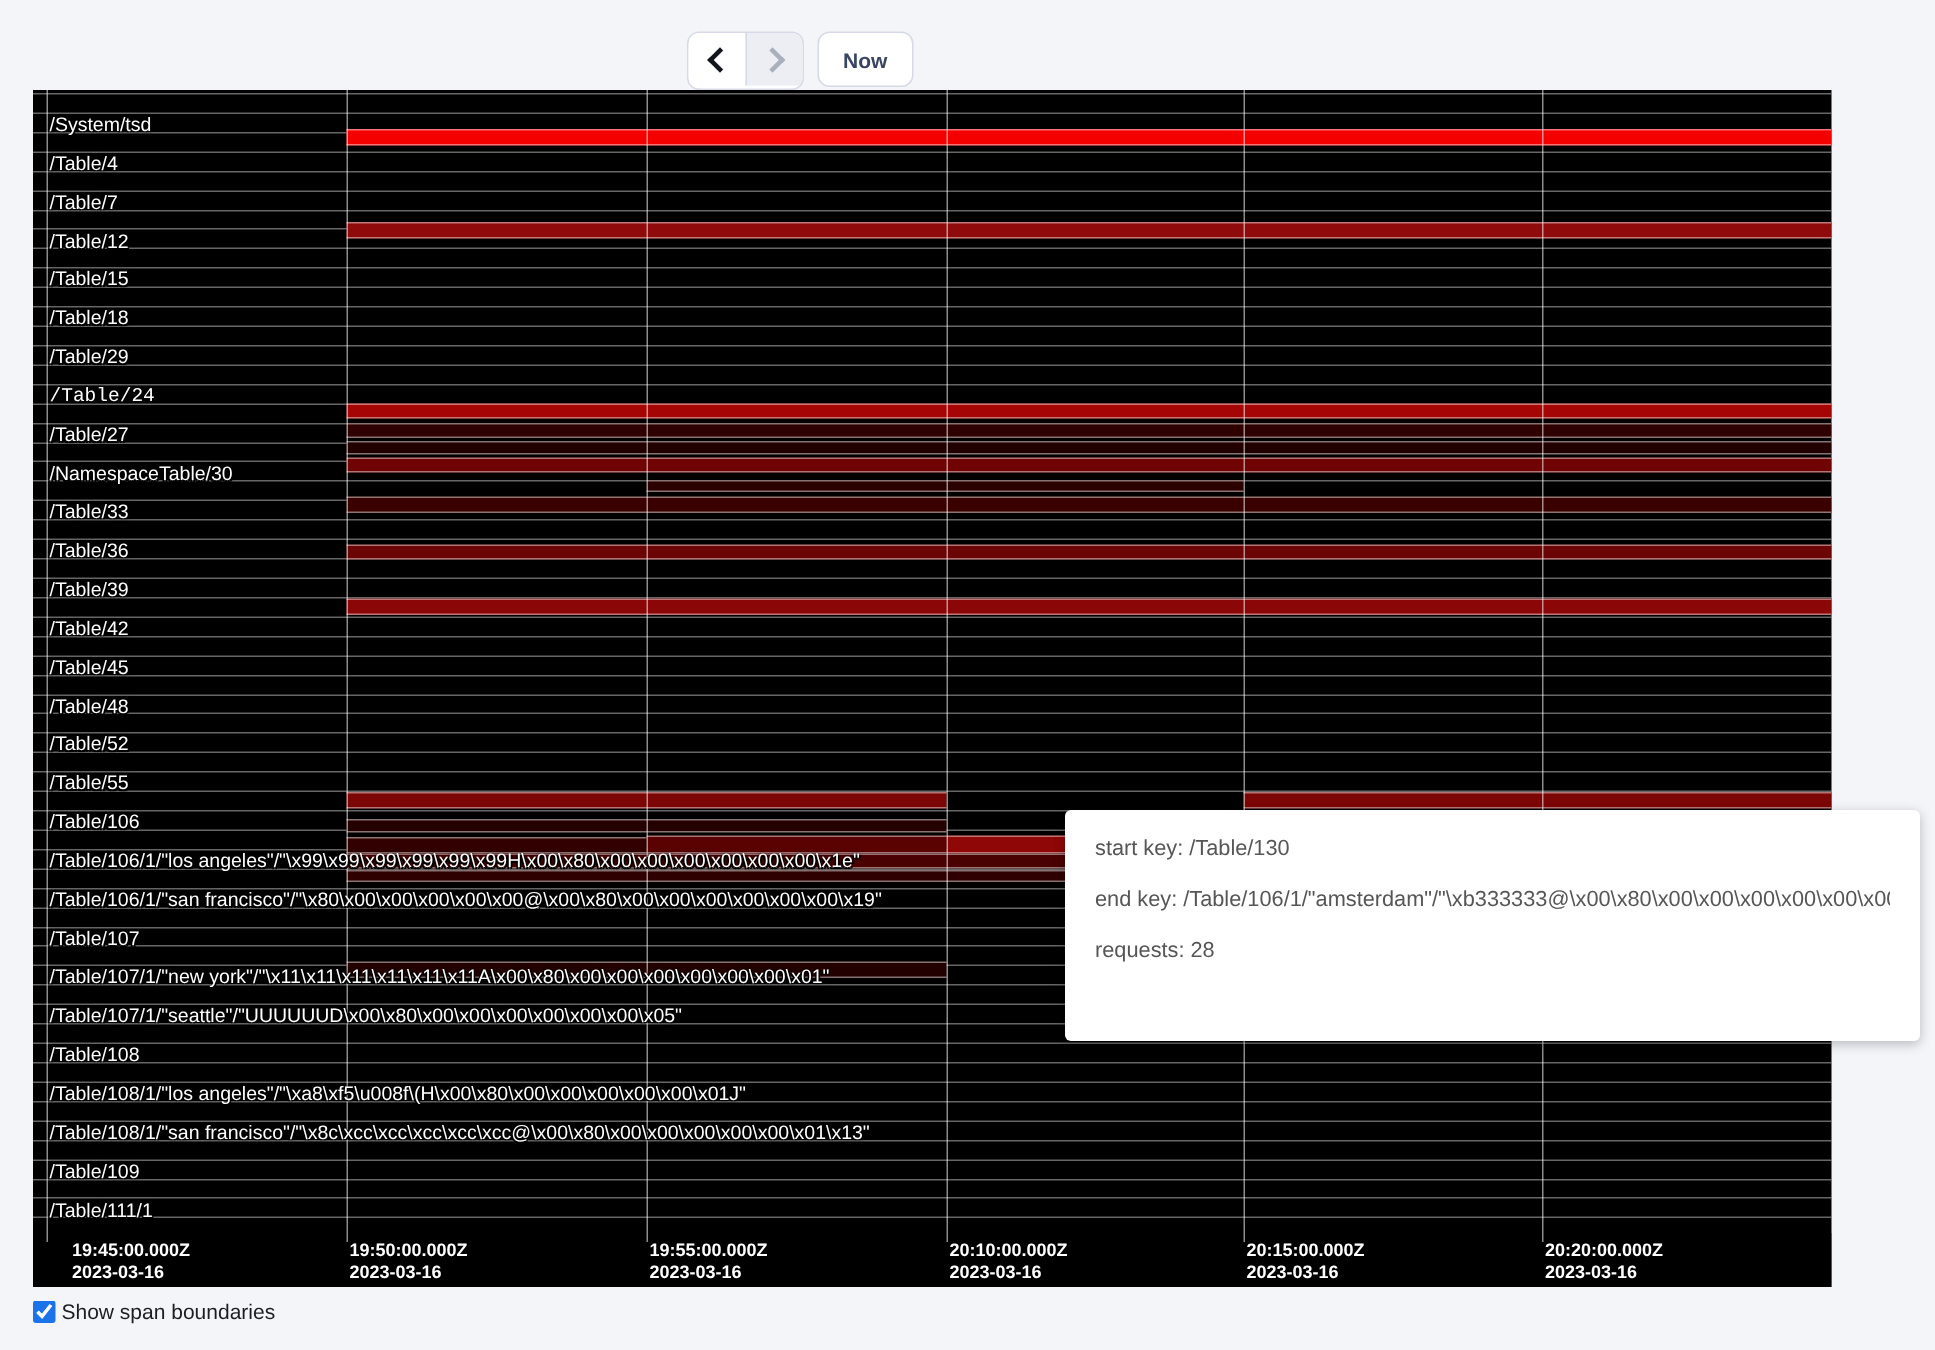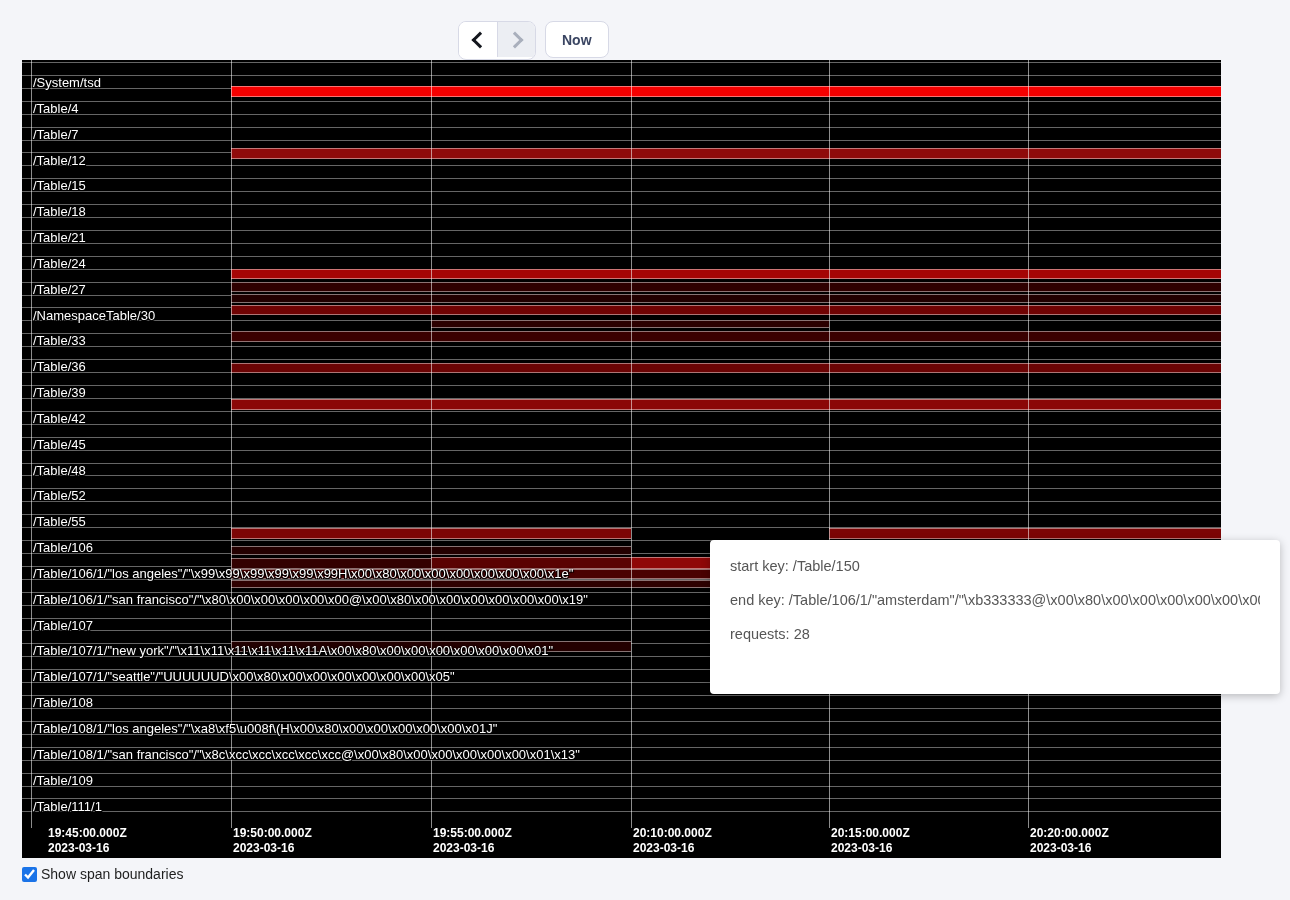--- a/index.html
+++ b/index.html
@@ -171,22 +171,22 @@
     <div class="gridline" style="left: 409px;"></div>
     <div class="gridline" style="left: 609px;"></div>
     <div class="gridline" style="left: 807px;"></div>
     <div class="gridline" style="left: 1006px;"></div>
     <div class="span-label" style="top: 16px;">/System/tsd</div>
     <div class="span-label" style="top: 41.84px;">/Table/4</div>
     <div class="span-label" style="top: 67.68px;">/Table/7</div>
     <div class="span-label" style="top: 93.52px;">/Table/12</div>
     <div class="span-label" style="top: 119.36px;">/Table/15</div>
     <div class="span-label" style="top: 145.2px;">/Table/18</div>
-    <div class="span-label" style="top: 171.04px;">/Table/21</div>
-    <div class="span-label" style="top: 196.88px;">/Table/24</div>
+    <div class="span-label" style="top: 171.04px;">/Table/29</div>
+    <div class="span-label" style="top: 196.88px; font-family: Liberation Mono, monospace;">/Table/24</div>
     <div class="span-label" style="top: 222.72px;">/Table/27</div>
     <div class="span-label" style="top: 248.56px;">/NamespaceTable/30</div>
     <div class="span-label" style="top: 274.4px;">/Table/33</div>
     <div class="span-label" style="top: 300.24px;">/Table/36</div>
     <div class="span-label" style="top: 326.08px;">/Table/39</div>
     <div class="span-label" style="top: 351.92px;">/Table/42</div>
     <div class="span-label" style="top: 377.76px;">/Table/45</div>
     <div class="span-label" style="top: 403.6px;">/Table/48</div>
     <div class="span-label" style="top: 429.44px;">/Table/52</div>
     <div class="span-label" style="top: 455.28px;">/Table/55</div>
@@ -221,21 +221,21 @@
       <div>20:15:00.000Z</div>
       <div class="date">2023-03-16</div>
     </div>
     <div class="axis-label" style="left: 1008px; top: 766px;">
       <div>20:20:00.000Z</div>
       <div class="date">2023-03-16</div>
     </div>
   </div>
 
 <div class="kv-tooltip">
-  <div class="tip-row">start key: /Table/150</div>
+  <div class="tip-row">start key: /Table/130</div>
   <div class="tip-row">end key: /Table/106/1/"amsterdam"/"\xb333333@\x00\x80\x00\x00\x00\x00\x00\x00#"</div>
   <div class="tip-row">requests: 28</div>
 </div>
 
 <label class="footer-row">
   <input type="checkbox" checked="" style="">
   <span class="cb-label">Show span boundaries</span>
 </label>
 
 </body></html>

